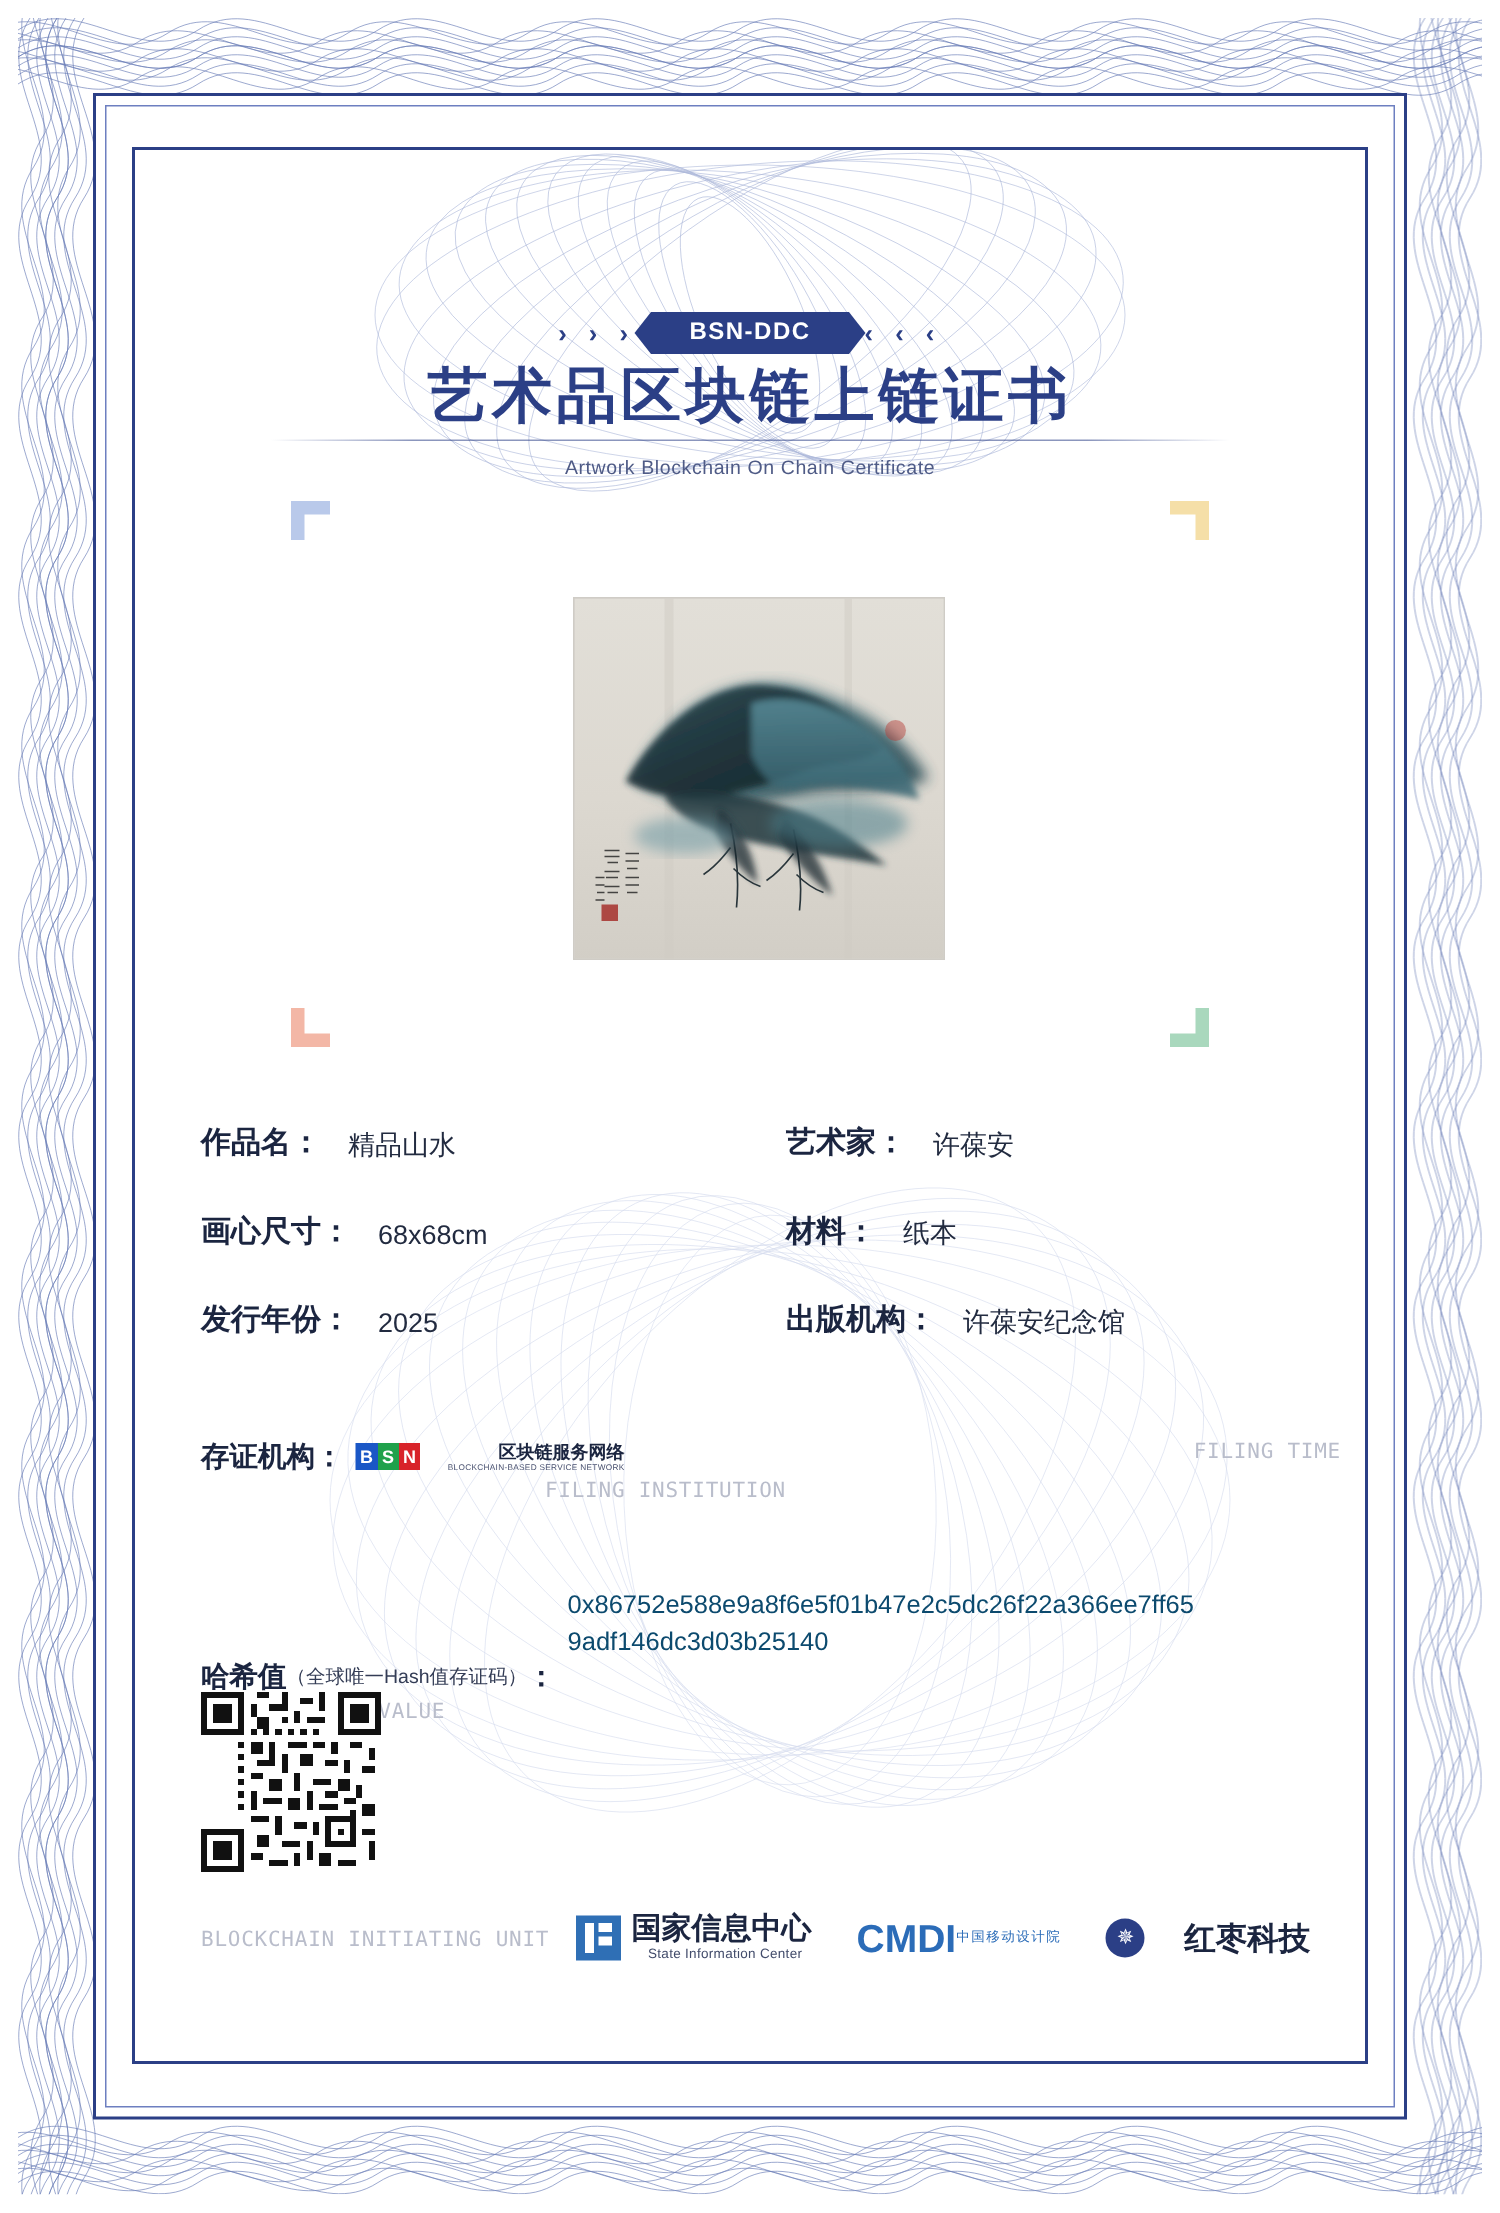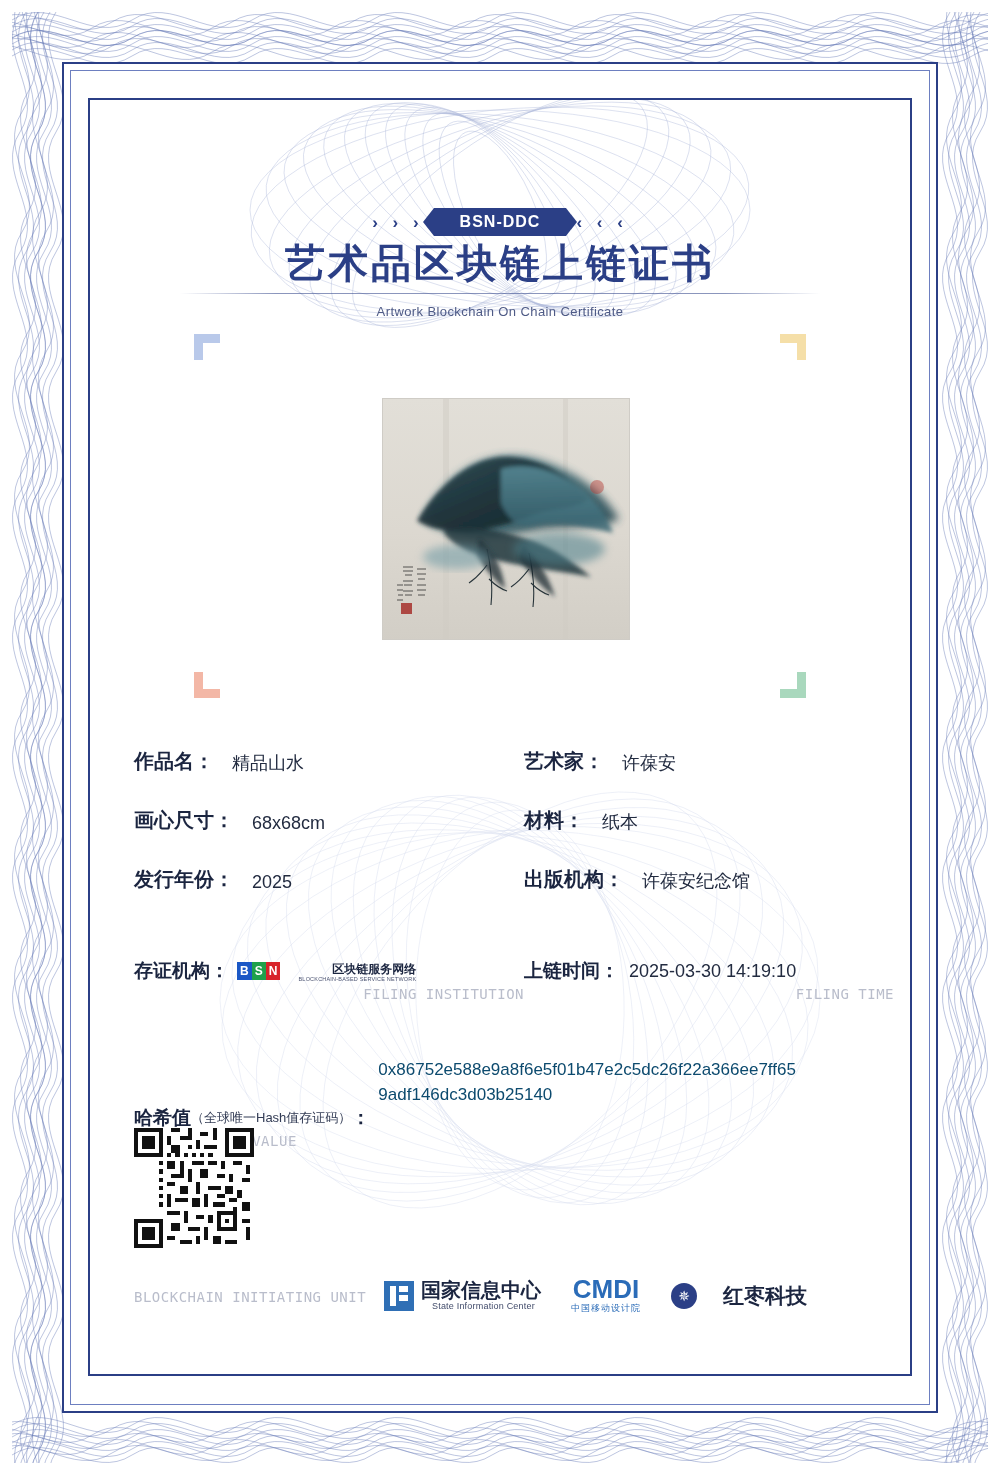--- a/index.html
+++ b/index.html
@@ -582,24 +582,20 @@
               </span>
               <span class="bsn-text">
                 <span class="bsn-cn">区块链服务网络</span>
                 <span class="bsn-en">BLOCKCHAIN-BASED SERVICE NETWORK</span>
               </span>
             </span>
           </div>
           <div class="fl-sub">FILING INSTITUTION</div>
         </div>
         <div class="filing-right">
-          <div class="fl-line">
-            <span class="fl-label">上链时间：</span>
-            <span class="fl-value">2025-03-30 14:19:10</span>
-          </div>
           <div class="fl-sub">FILING TIME</div>
         </div>
       </div>
     </div>
 
     <div class="hash">
       <div class="hash-line">
         <div>
           <div style="display:flex;align-items:center;margin-top:47px;">
             <span class="hash-label">哈希值</span>
@@ -715,21 +711,21 @@
         <div class="footer-sub">BLOCKCHAIN INITIATING UNIT</div>
       </div>
       <div class="logos">
         <div class="logo">
           <span class="sic-glyph"></span>
           <span>
             <span class="sic-text-cn">国家信息中心</span>
             <span class="sic-text-en" style="display:block;">State Information Center</span>
           </span>
         </div>
-        <div class="logo" style="flex-direction:column;align-items:center;">
+        <div class="logo" style="flex-direction:row;align-items:center;">
           <span class="cmdi-cn">CMDI</span>
           <span class="cmdi-sub">中国移动设计院</span>
         </div>
         <div class="logo">
           <span class="hz-badge">✵</span>
           <span class="hz-text">红枣科技</span>
         </div>
       </div>
     </div>
 

